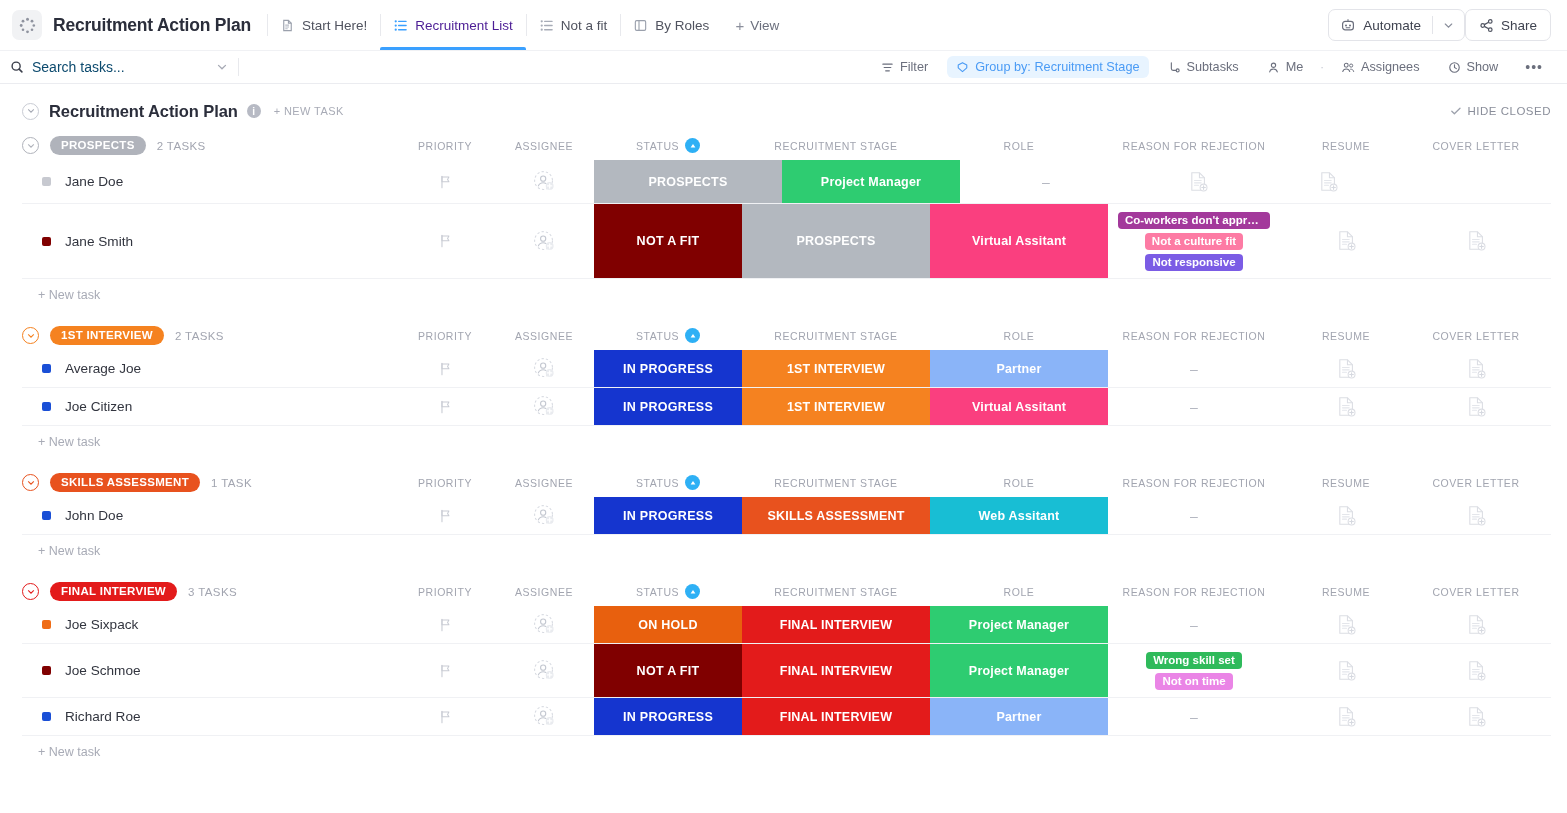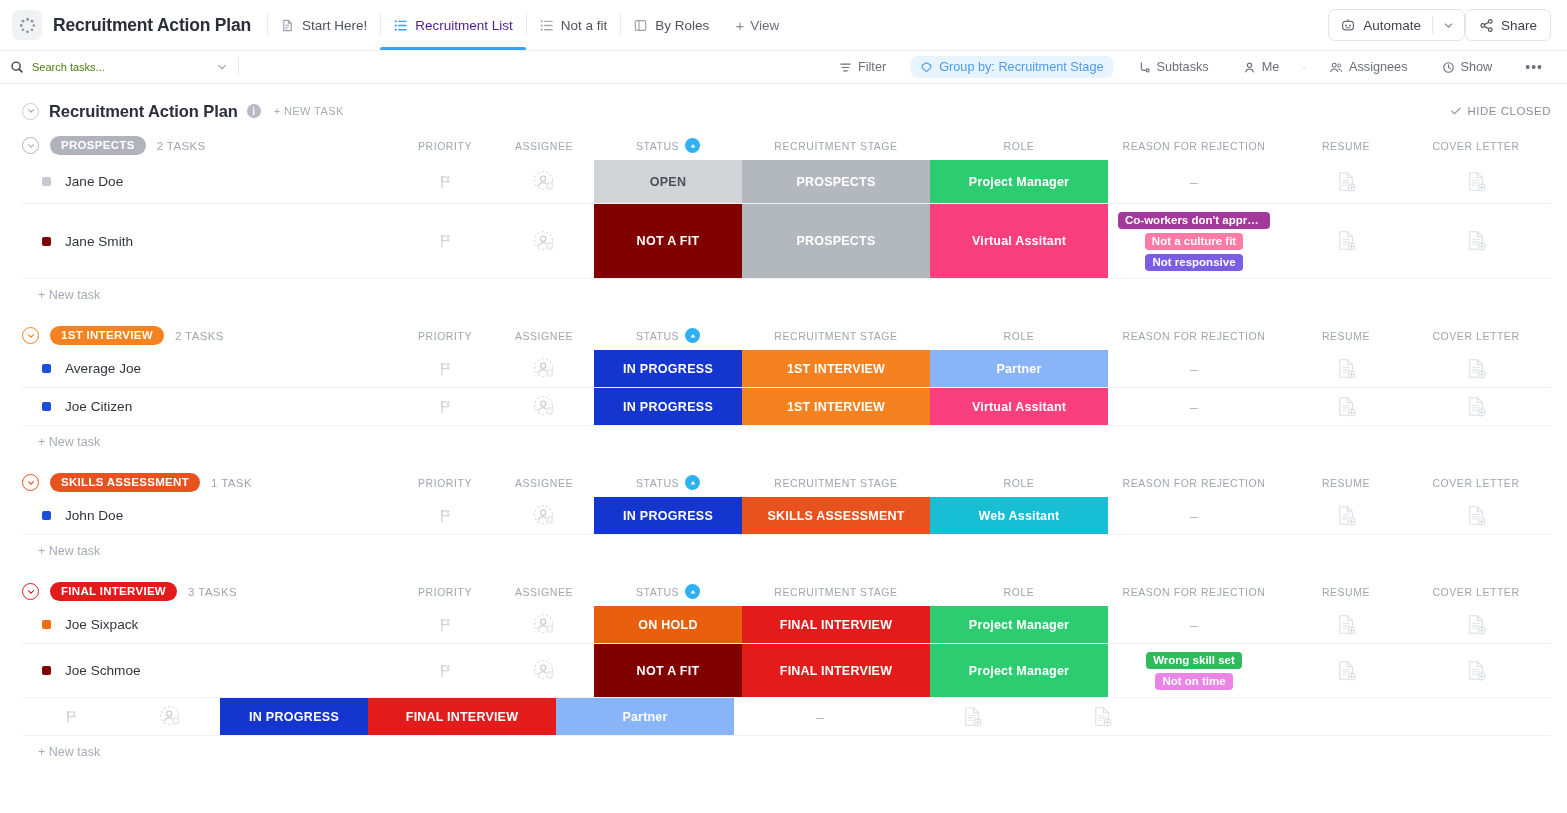--- a/index.html
+++ b/index.html
@@ -100,27 +100,27 @@
     display: flex; align-items: center;
     padding: 0 16px 0 10px;
     border-bottom: 1px solid #ebecf0;
     border-top: 1px solid #f0f1f4;
     background: #fff;
   }
   .search-wrap {
     display: flex; align-items: center;
     width: 218px;
     gap: 8px;
-    color: #4d7c0f;
-    font-size: 11px;
+    color: #0c4a6e;
+    font-size: 14px;
     cursor: text;
   }
   .search-wrap .q { flex: 1; }
   .subbar-sep { width: 1px; height: 18px; background: #e8e9ed; margin-left: 10px; }
-  .subbar-right { margin-left: auto; display: flex; align-items: center; gap: 16px; }
+  .subbar-right { margin-left: auto; display: flex; align-items: center; gap: 10px; }
   .sb-item {
     display: flex; align-items: center; gap: 6px;
     padding: 4px 9px;
     border-radius: 6px;
     font-size: 12.7px;
     color: #6b6f7d;
     cursor: pointer;
     white-space: nowrap;
   }
   .sb-item.accent { background: #e8f4ff; color: #4a9bf5; }
@@ -471,21 +471,20 @@
         </div>
         <div class="cell plain c-assign">
           <svg width="23" height="23" viewBox="0 0 24 24">
             <circle cx="11" cy="11" r="9.3" fill="none" stroke="#d7dae1" stroke-width="1.1" stroke-dasharray="2.4 2.2"></circle>
             <circle cx="10.6" cy="9" r="2.7" fill="none" stroke="#c3c7d0" stroke-width="1.15"></circle>
             <path d="M5.6 16.6c.9-2.3 2.9-3.3 5-3.3 1 0 2 .25 2.85.78" fill="none" stroke="#c3c7d0" stroke-width="1.15" stroke-linecap="round"></path>
             <circle cx="17.4" cy="16.6" r="4.1" fill="#e9ebef"></circle>
             <path d="M17.4 14.4v4.4M15.2 16.6h4.4" stroke="#ffffff" stroke-width="1.4" stroke-linecap="round"></path>
           </svg>
         </div>
-        <div class="cell status-cell c-status" style="background:#d3d4d8;color:#4c4f59">OPEN</div>
         <div class="cell colored c-stage" style="background:#b3b8bf">PROSPECTS</div>
         <div class="cell colored c-role" style="background:#2ecc71">Project Manager</div>
         <div class="cell c-reason">
           <span class="dash">–</span>
         </div>
         <div class="cell plain c-resume">
           <svg width="21" height="22" viewBox="0 0 22 23">
             <path d="M4 1.8h8l5.2 5.2v13.2H4z" fill="#fff" stroke="#dcdee4" stroke-width="1.15"></path>
             <path d="M12 1.8V7h5.2" fill="none" stroke="#dcdee4" stroke-width="1.15"></path>
             <path d="M6.8 10h7M6.8 12.4h7M6.8 14.8h4.2" stroke="#e4e6eb" stroke-width="1.1" stroke-linecap="round"></path>
@@ -903,20 +902,24 @@
           <svg width="21" height="22" viewBox="0 0 22 23">
             <path d="M4 1.8h8l5.2 5.2v13.2H4z" fill="#fff" stroke="#dcdee4" stroke-width="1.15"></path>
             <path d="M12 1.8V7h5.2" fill="none" stroke="#dcdee4" stroke-width="1.15"></path>
             <path d="M6.8 10h7M6.8 12.4h7M6.8 14.8h4.2" stroke="#e4e6eb" stroke-width="1.1" stroke-linecap="round"></path>
             <circle cx="16.3" cy="17.3" r="3.6" fill="#fff" stroke="#dcdee4" stroke-width="1.1"></circle>
             <path d="M16.3 15.4v3.8M14.4 17.3h3.8" stroke="#d6d9e0" stroke-width="1.2" stroke-linecap="round"></path>
           </svg>
         </div>
       </div>
       <div class="row taskrow" style="min-height: 38px;">
+        <div class="cell namecell c-name">
+          <span class="statusdot" style="background:#1a4fd6"></span>
+          <span>Richard Roe</span>
+        </div>
         <div class="cell plain c-prio">
           <svg width="13" height="14" viewBox="0 0 14 15">
             <path d="M3.2 1.4v12.2" stroke="#c9ccd4" stroke-width="1.2" stroke-linecap="round" fill="none"></path>
             <path d="M3.2 2.1h7.5l-1.5 2.6 1.5 2.6H3.2z" fill="none" stroke="#c9ccd4" stroke-width="1.1" stroke-linejoin="round"></path>
           </svg>
         </div>
         <div class="cell plain c-assign">
           <svg width="23" height="23" viewBox="0 0 24 24">
             <circle cx="11" cy="11" r="9.3" fill="none" stroke="#d7dae1" stroke-width="1.1" stroke-dasharray="2.4 2.2"></circle>
             <circle cx="10.6" cy="9" r="2.7" fill="none" stroke="#c3c7d0" stroke-width="1.15"></circle>

